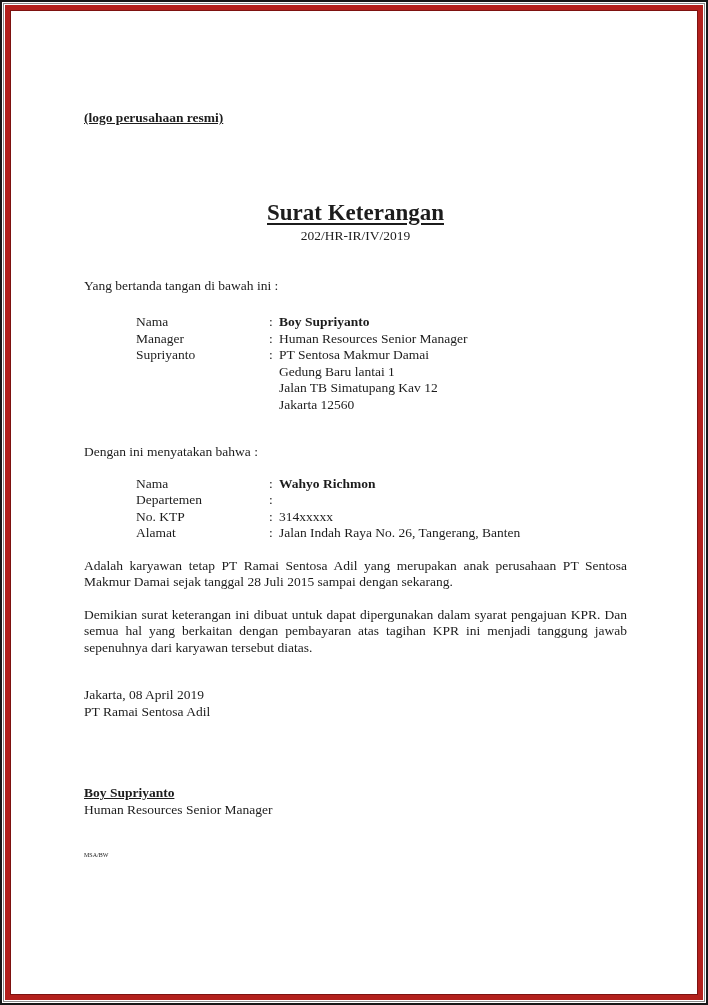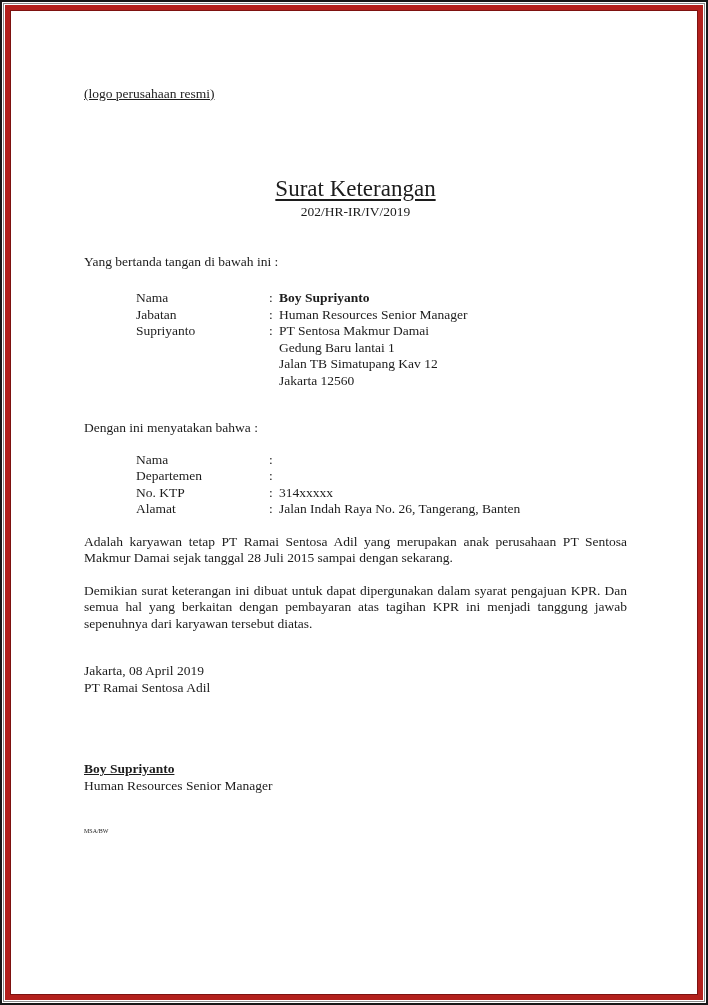--- a/index.html
+++ b/index.html
@@ -26,24 +26,24 @@
     border:5px solid var(--border-red);
     box-shadow:inset 0 0 0 1px var(--border-red-dark);
     background:#fff;position:relative;overflow:hidden;
   }
   .content{
     position:absolute;inset:0;
     padding:76px 71px 0 74px;
     font-family:"Liberation Serif","DejaVu Serif",serif;
     font-size:13.5px;line-height:16.5px;color:var(--text);
   }
-  .logo-line{font-weight:normal;text-decoration:underline;}
+  .logo-line{font-weight:bold;text-decoration:underline;margin-top:24px;}
   .heading{margin-top:72px;text-align:center;}
   .doc-title{
-    font-size:23px;line-height:28px;font-weight:normal;
+    font-size:23px;line-height:28px;font-weight:bold;
     text-decoration:underline;text-decoration-thickness:2px;text-underline-offset:3px;
   }
   .doc-number{font-size:13.5px;line-height:17px;}
   .opening{margin-top:34px;}
   .details{margin-top:20px;margin-left:36px;}
   .details-2{margin-top:15px;}
   .detail-row{display:flex;align-items:flex-start;margin-left:16px;}
   .detail-label{width:133px;flex-shrink:0;}
   .detail-colon{width:10px;flex-shrink:0;}
   .detail-value{flex:1;}
@@ -72,21 +72,21 @@
 
         <div class="opening">Yang bertanda tangan di bawah ini :</div>
 
         <div class="details details-1">
           <div class="detail-row">
             <span class="detail-label">Nama</span>
             <span class="detail-colon">:</span>
             <span class="detail-value bold">Boy Supriyanto</span>
           </div>
           <div class="detail-row">
-            <span class="detail-label">Jabatan</span>
+            <span class="detail-label">Manager</span>
             <span class="detail-colon">:</span>
             <span class="detail-value">Human Resources Senior Manager</span>
           </div>
           <div class="detail-row">
             <span class="detail-label">Supriyanto</span>
             <span class="detail-colon">:</span>
             <span class="detail-value">
               <div>PT Sentosa Makmur Damai</div>
               <div>Gedung Baru lantai 1</div>
               <div>Jalan TB Simatupang Kav 12</div>
@@ -94,20 +94,21 @@
             </span>
           </div>
         </div>
 
         <div class="statement">Dengan ini menyatakan bahwa :</div>
 
         <div class="details details-2">
           <div class="detail-row">
             <span class="detail-label">Nama</span>
             <span class="detail-colon">:</span>
+            <span class="detail-value bold">Wahyo Richmon</span>
           </div>
           <div class="detail-row">
             <span class="detail-label">Departemen</span>
             <span class="detail-colon">:</span>
           </div>
           <div class="detail-row">
             <span class="detail-label">No. KTP</span>
             <span class="detail-colon">:</span>
             <span class="detail-value">314xxxxx</span>
           </div>

